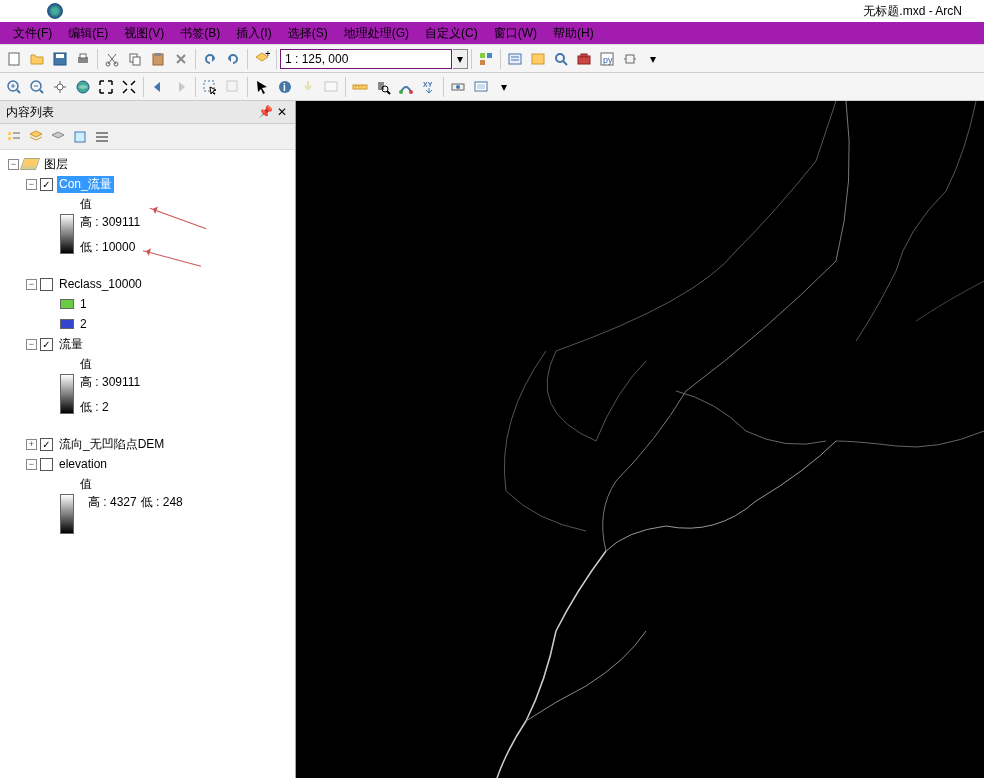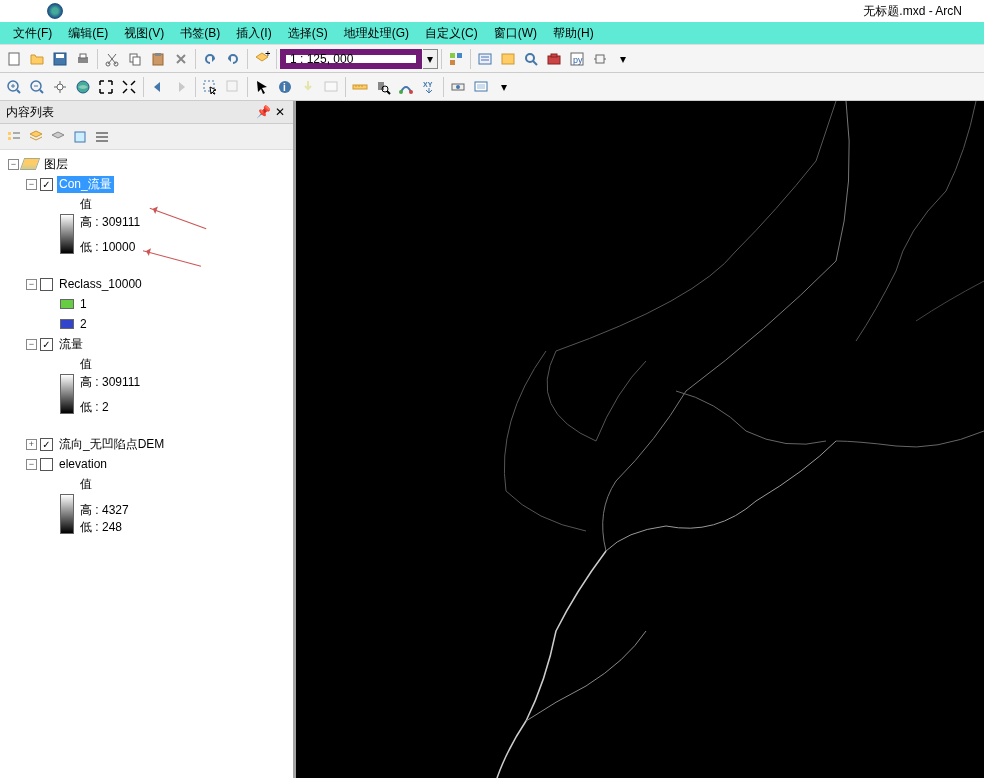--- a/index.html
+++ b/index.html
@@ -2,33 +2,33 @@
 <html><head>
   <meta charset="utf-8">
   <style>
     * { margin: 0; padding: 0; box-sizing: border-box; font-family: "Microsoft YaHei", Arial, sans-serif; }
     body { width: 984px; height: 778px; background: #fff; overflow: hidden; font-size: 12px; }
     
     .title-bar { height: 22px; background: #fff; display: flex; align-items: center; padding: 0 12px; margin-left: 35px; }
     .app-icon { width: 16px; height: 16px; background: radial-gradient(circle, #4a9 30%, #258 70%); border-radius: 50%; border: 1px solid #258; }
     .window-title { margin-left: auto; padding-right: 10px; color: #000; }
     
-    .menu-bar { height: 23px; background: #5eead4; display: flex; align-items: center; padding: 2px 5px; border-bottom: 1px solid #ddd; }
+    .menu-bar { height: 23px; background: #a21caf; display: flex; align-items: center; padding: 2px 5px; border-bottom: 1px solid #ddd; }
     .menu-item { padding: 2px 8px; cursor: pointer; color: #000; }
     
     .toolbar { height: 28px; background: #f5f5f5; display: flex; align-items: center; padding: 2px 3px; border-bottom: 1px solid #ccc; gap: 1px; }
     .tool-btn { width: 22px; height: 22px; display: flex; align-items: center; justify-content: center; cursor: pointer; border: 1px solid transparent; }
     .tool-btn.disabled { opacity: 0.4; cursor: default; }
     .tool-sep { width: 1px; height: 20px; background: #ccc; margin: 0 2px; }
-    .scale-box { width: 142px; height: 20px; border: 6px solid #701a75; background: #fff; padding: 0 4px; display: flex; align-items: center; }
+    .scale-box { width: 172px; height: 20px; border: 1px solid #701a75; background: #fff; padding: 0 4px; display: flex; align-items: center; }
     .scale-dd { width: 15px; height: 20px; border: 1px solid #888; border-left: none; background: #f0f0f0; display: flex; align-items: center; justify-content: center; }
     
     .main-area { display: flex; height: calc(100% - 101px); }
     
-    .toc-panel { width: 296px; background: #f5f7f9; border-right: 3px solid #a3a3a3; display: flex; flex-direction: column; }
+    .toc-panel { width: 296px; background: #f5f7f9; border-right: 1px solid #a3a3a3; display: flex; flex-direction: column; }
     .toc-header { height: 23px; background: #e8e8e8; border-bottom: 1px solid #ccc; display: flex; align-items: center; padding: 0 6px; }
     .toc-title { flex: 1; color: #000; }
     .toc-close { width: 14px; height: 14px; display: flex; align-items: center; justify-content: center; cursor: pointer; margin-left: 2px;}
     .toc-toolbar { height: 26px; background: #f0f0f0; display: flex; align-items: center; padding: 2px 4px; gap: 2px; border-bottom: 1px solid #ddd;}
     .toc-tool { width: 20px; height: 20px; display: flex; align-items: center; justify-content: center; cursor: pointer; }
     
     .toc-tree { flex: 1; background: #fff; padding: 4px 2px; overflow: auto; }
     .tree-row { display: flex; align-items: center; height: 20px; padding-left: 6px; }
     .tree-toggle { width: 11px; height: 11px; border: 1px solid #888; display: flex; align-items: center; justify-content: center; font-size: 9px; cursor: pointer; color: #555; margin-right: 3px; background:#fff;}
     .tree-check { width: 13px; height: 13px; border: 1px solid #555; margin-right: 4px; cursor: pointer; display: flex; align-items: center; justify-content: center; }
@@ -424,21 +424,21 @@
       <div class="tree-row" style="padding-left:24px">
         <span class="tree-toggle">−</span>
         <span class="tree-check"></span>
         <span class="tree-label">elevation</span>
       </div>
       <div class="tree-row" style="padding-left:76px">
         <span class="tree-label">值</span>
       </div>
       <div style="display:flex;padding-left:58px;align-items:flex-start;">
         <div class="gradient-swatch"></div>
-        <div style="display:flex;flex-direction:column;justify-content:flex-end;height:42px;margin-left:4px;">
+        <div style="display:flex;flex-direction:row;justify-content:space-between;height:42px;margin-left:12px;">
           <span class="tree-label">高 : 4327</span>
           <span class="tree-label">低 : 248</span>
         </div>
       </div>
     </div>
   </div>
 
   <div class="map-canvas">
     <svg width="100%" height="100%" style="position:absolute;top:0;left:0;">
       <path d="M 540 0 Q 530 30 520 60 Q 480 110 440 150 Q 400 200 260 250 Q 230 310 300 340 Q 320 290 350 260" stroke="#555" stroke-width="1" fill="none"></path>

